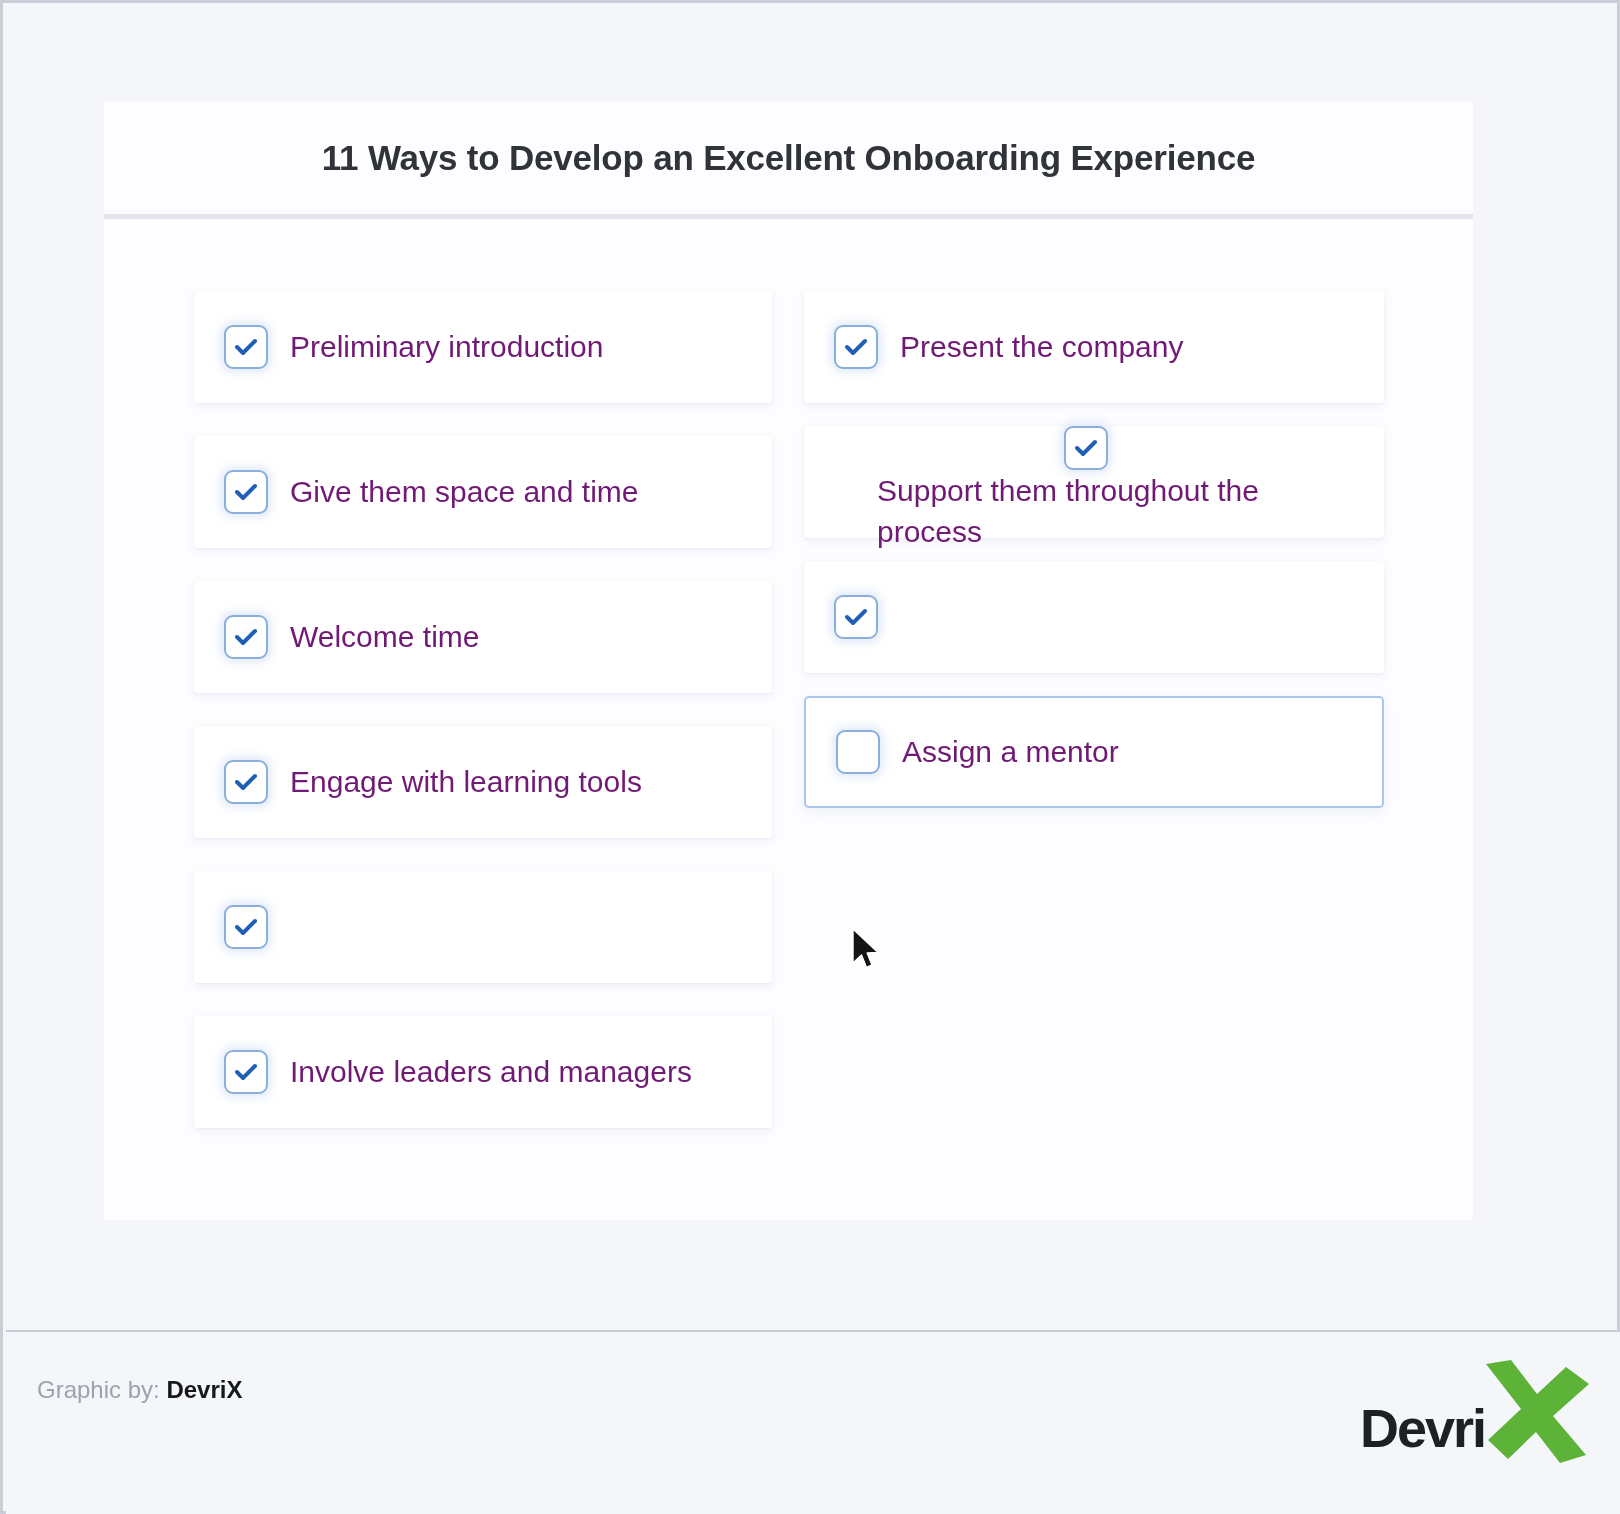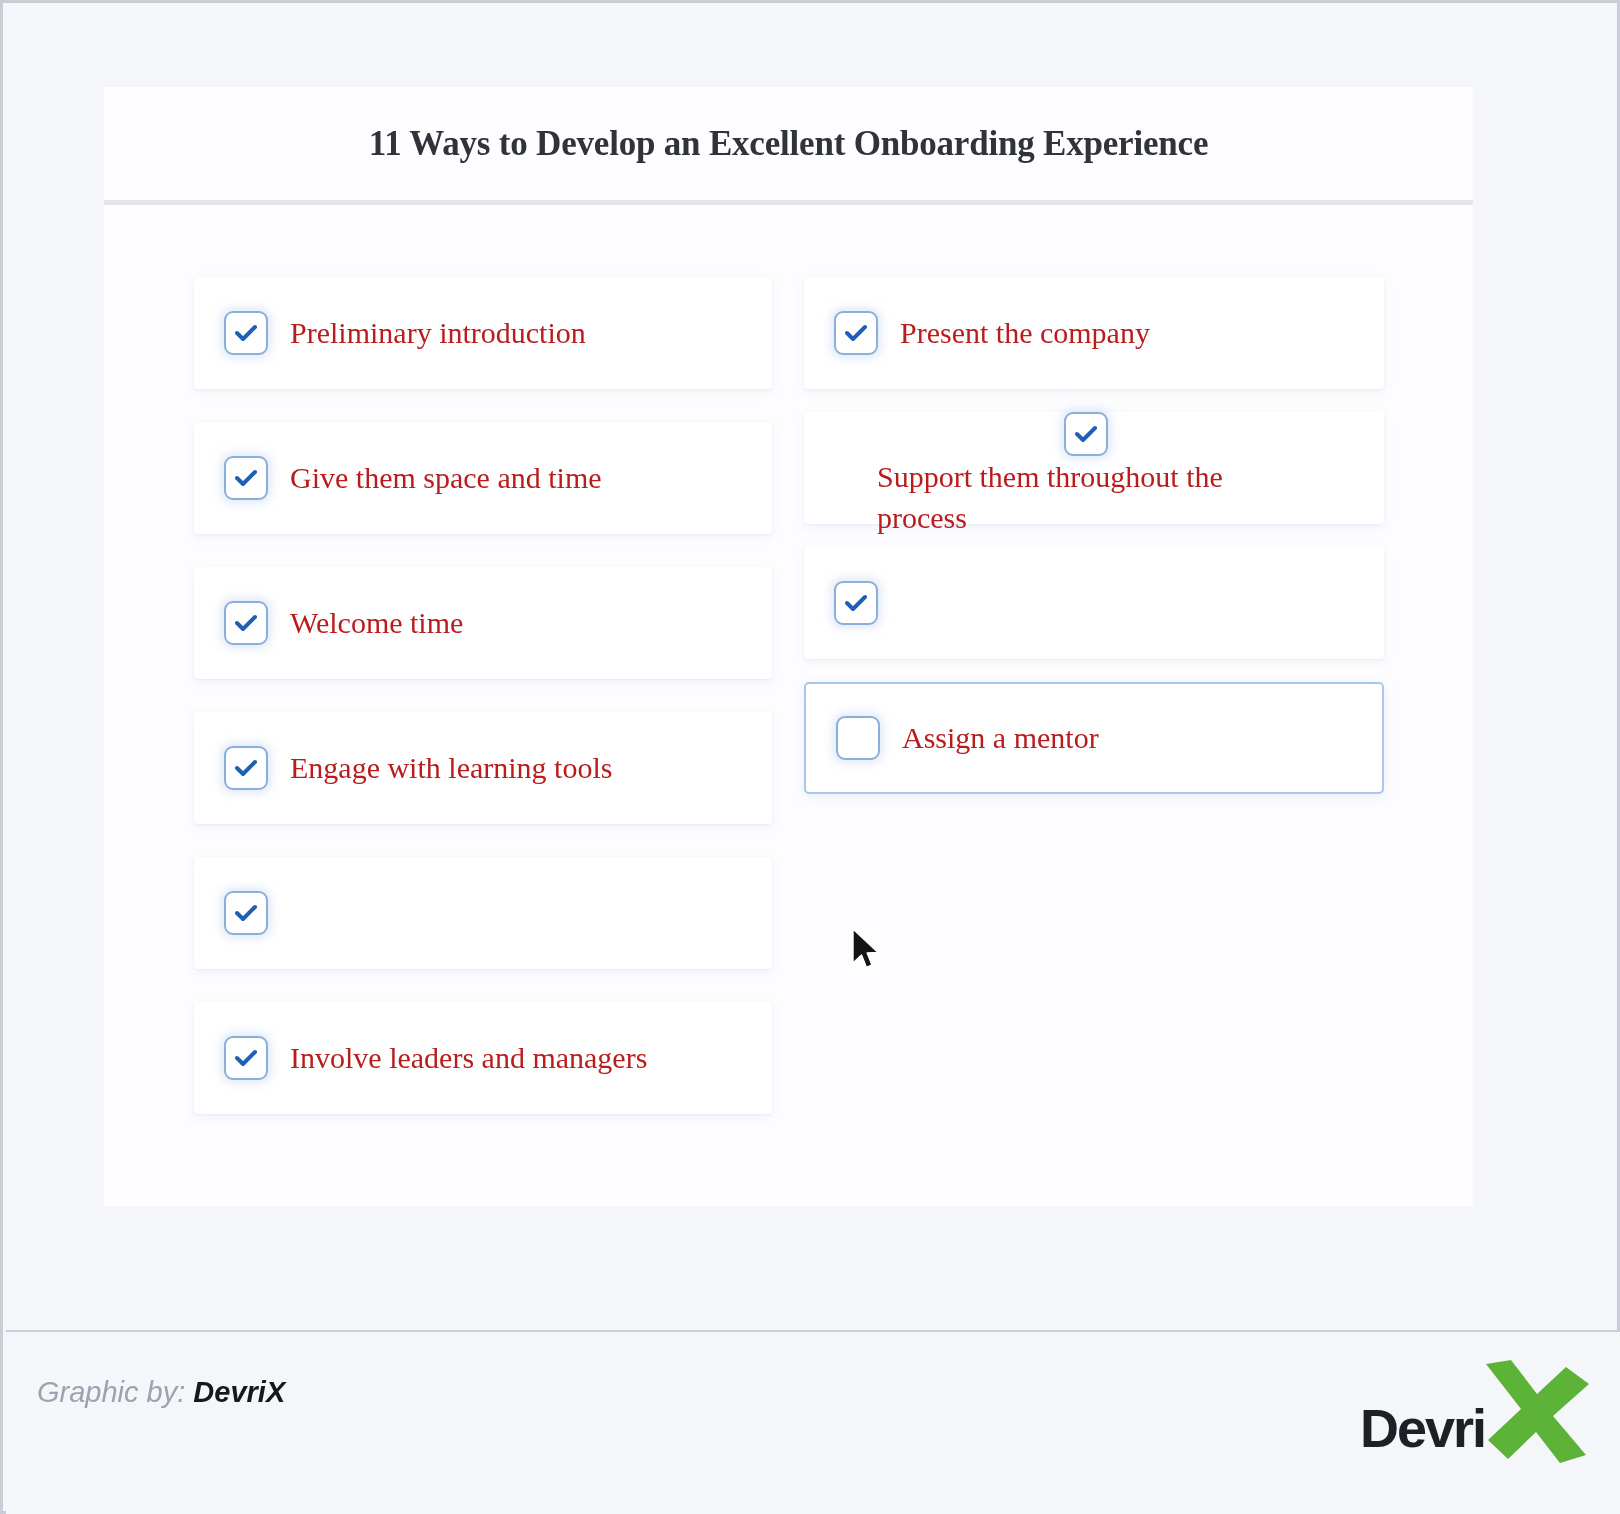--- a/index.html
+++ b/index.html
@@ -24,26 +24,25 @@
     border-left: 3px solid #cbcdd6;
     border-right: 3px solid #cbcdd6;
     border-bottom: 3px solid #cbcdd6;
     box-sizing: border-box;
   }
 
   
   #infographic-card {
     position: absolute;
     left: 101px;
-    top: 84px;
+    top: 98px;
     width: 1369px;
     height: 1119px;
     background: #fdfdff;
     box-sizing: border-box;
-    font-family: Liberation Serif, serif;
   }
 
   
   #title-area {
     height: 113px;
     display: flex;
     align-items: center;
     justify-content: center;
   }
   #page-title {
@@ -124,21 +123,21 @@
     position: absolute;
     left: 50%;
     top: 50%;
     transform: translate(-50%,-50%);
     display: block;
   }
 
   
   .check-label {
     font-size: 30px;
-    color: #b91c1c;
+    color: #701a75;
     line-height: 1.38;
     font-weight: normal;
   }
 
   
   #mouse-cursor {
     position: absolute;
     left: 848px;
     top: 925px;
     width: 30px;
@@ -161,23 +160,22 @@
     left: 3px;
     top: 1329px;
     width: 1614px;
     height: 182px;
     background: #f5f6fa;
   }
   #credit {
     position: absolute;
     left: 31px;
     top: 44px;
-    font-size: 29px;
+    font-size: 24px;
     white-space: nowrap;
-    font-style: italic;
   }
   #credit-prefix {
     color: #9ea2ae;
     font-weight: normal;
   }
   #credit-brand {
     color: #16181d;
     font-weight: bold;
   }
 

